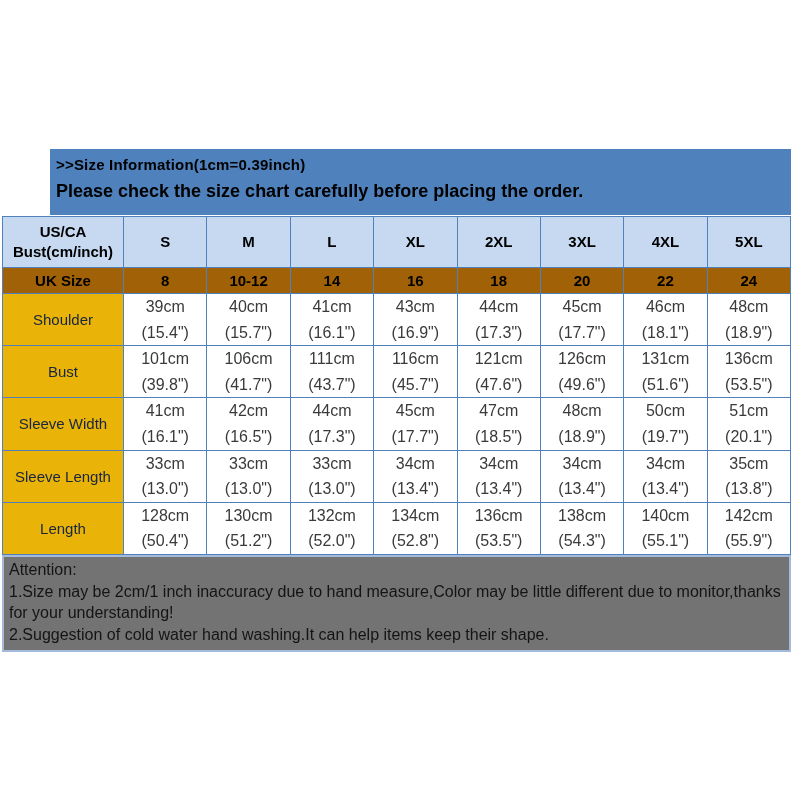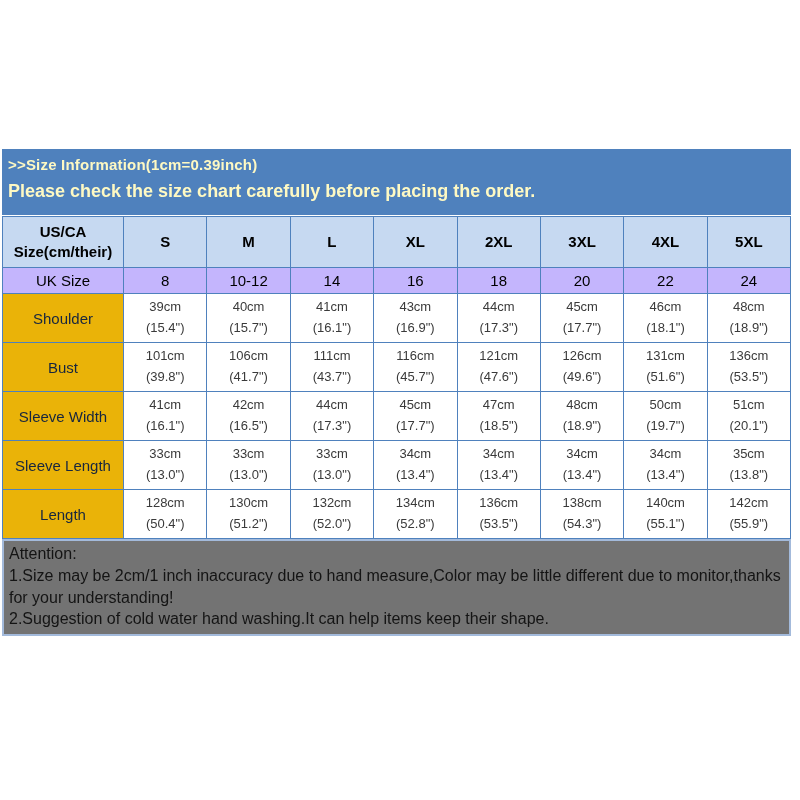--- a/index.html
+++ b/index.html
@@ -9,24 +9,25 @@
     font-family: "Liberation Sans", sans-serif;
     position: relative;
   }
   .sheet {
     position: absolute;
     left: 2px; top: 149px;
     width: 789px;
   }
   .banner {
     background: #4f81bd;
-    color: #fef9c3;
+    color: #000000;
     box-sizing: border-box;
     height: 66px;
     padding: 7px 4px 0 4px;
+    margin-left: 48px;
   }
   .banner-line1 {
     font-size: 15px;
     font-weight: bold;
     margin: 0 0 8px 2px;
     letter-spacing: 0.2px;
   }
   .banner-line2 {
     font-size: 18px;
     font-weight: bold;
@@ -47,35 +48,35 @@
   }
   td.col-header {
     background: #c6d9f1;
     font-weight: bold;
     font-size: 15px;
     color: #000000;
     height: 50px;
     line-height: 1.35;
   }
   tr.size-row td {
-    background: #c4b5fd;
-    font-weight: normal;
+    background: #a16207;
+    font-weight: bold;
     font-size: 15px;
     color: #000000;
     height: 25px;
   }
   td.measure-label {
     background: #eab308;
     color: #17263f;
     font-size: 15px;
     font-weight: normal;
   }
   td.measure-val {
     background: #ffffff;
-    font-size: 13px;
+    font-size: 16px;
     color: #3a3a3a;
     height: 48px;
     line-height: 1.6;
   }
   .attention {
     border: 2px solid #a3badb;
     background: #737373;
     box-sizing: border-box;
     min-height: 91px;
     padding: 2px 5px 4px 5px;
@@ -103,21 +104,21 @@
         <col>
         <col>
         <col>
         <col>
         <col>
         <col>
         <col>
       </colgroup>
       <tbody>
         <tr>
-          <td class="col-header">US/CA Size(cm/their)</td>
+          <td class="col-header">US/CA Bust(cm/inch)</td>
           <td class="col-header">S</td>
           <td class="col-header">M</td>
           <td class="col-header">L</td>
           <td class="col-header">XL</td>
           <td class="col-header">2XL</td>
           <td class="col-header">3XL</td>
           <td class="col-header">4XL</td>
           <td class="col-header">5XL</td>
         </tr>
         <tr class="size-row">

